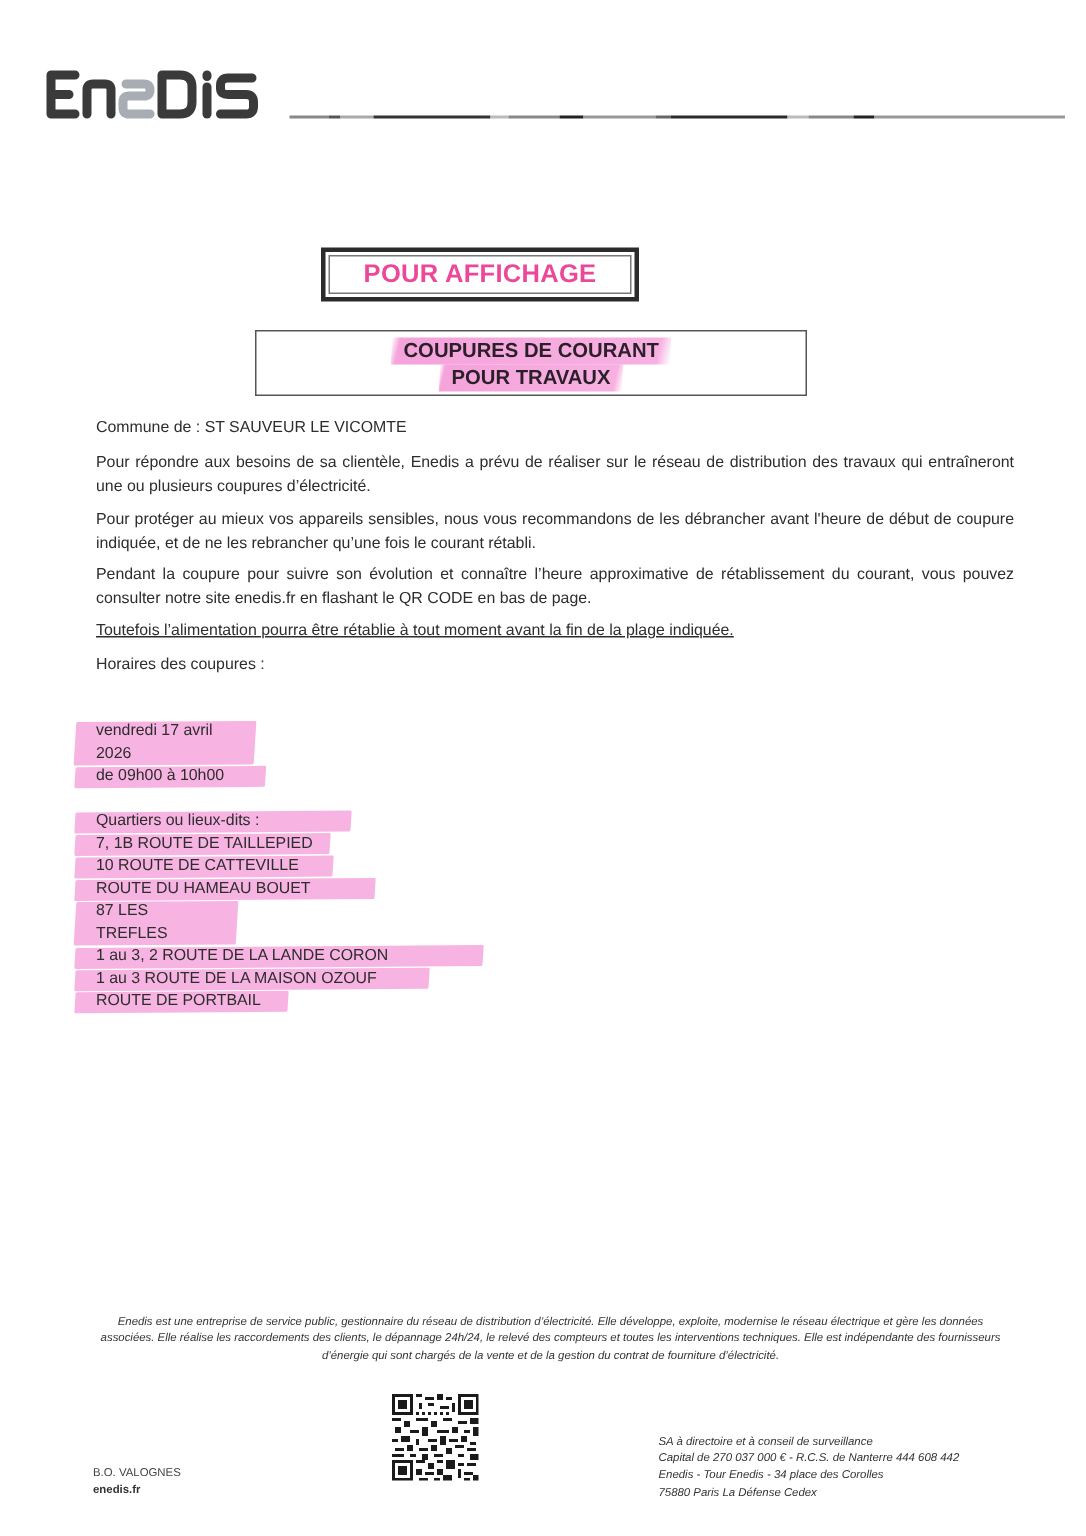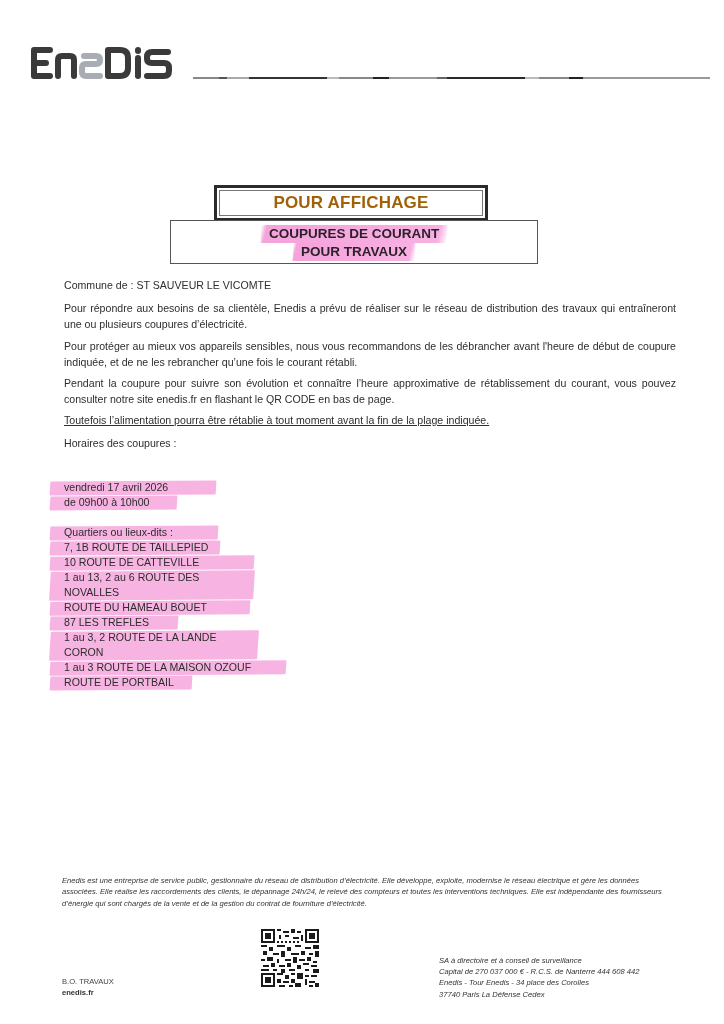--- a/index.html
+++ b/index.html
@@ -6,26 +6,25 @@
     html, body { width: 724px; height: 1024px; background: #ffffff; overflow: hidden; }
     body { position: relative; font-family: "Liberation Sans", sans-serif; color: #2a2a2a; }
 
     
     .logo { position: absolute; left: 28px; top: 44px; height: 38px; width: 160px; }
     .header-line { position: absolute; left: 193px; top: 76px; width: 517px; height: 3px; display: flex; align-items: center; }
     .header-line span { display: block; height: 2px; }
 
     
     .title-box {
-      position: absolute; left: 214px; top: 165px; width: 274px; height: 36px;
+      position: absolute; left: 214px; top: 165px; width: 212px; height: 36px;
       border: 3px solid #2b2b2b; outline: 1px solid #777; outline-offset: -6px;
       display: flex; align-items: center; justify-content: center;
-      font-family: "Liberation Sans", sans-serif; font-weight: bold; font-size: 17px; color: #a16207;
+      font-family: "Liberation Sans", sans-serif; font-weight: bold; font-size: 17px; color: #ec4899;
       letter-spacing: 0.2px;
-      margin-top: 20px;
     }
 
     .sub-box {
       position: absolute; left: 170px; top: 220px; width: 368px; height: 44px;
       border: 1px solid #555;
       text-align: center; font-weight: bold; font-size: 13.5px; color: #2b1f2a; line-height: 18px;
       padding-top: 4px;
     }
     .hl {
       display: inline-block; background: linear-gradient(100deg, rgba(242,140,210,0.0) 0%, rgba(242,140,210,0.8) 3%, rgba(245,150,215,0.75) 95%, rgba(242,140,210,0.0) 100%);
@@ -46,21 +45,21 @@
     .sched { position: absolute; left: 50px; top: 480px; font-size: 10.6px; color: #2d2d2d; line-height: 15px; }
     .sched .line { position: relative; display: block; padding: 0 10px 0 14px; margin-bottom: 0; }
     .sched .line::before {
       content: ""; position: absolute; left: 0; right: 0; top: 1px; bottom: 0;
       background: rgba(244,150,214,0.72); transform: skew(-4deg) rotate(-0.4deg); z-index: 0; border-radius: 1px;
     }
     .sched .line > span { position: relative; z-index: 1; }
     .gap { height: 15px; }
 
     
-    .footer-note { position: absolute; left: 62px; top: 875px; width: 610px; font-size: 7.6px; line-height: 11.4px; font-style: italic; color: #333; }
+    .footer-note { position: absolute; left: 62px; top: 875px; width: 610px; font-size: 7.6px; line-height: 11.4px; font-style: italic; color: #333; text-align: center; }
     .qr { position: absolute; left: 261px; top: 929px; width: 58px; height: 58px; }
     .bo { position: absolute; left: 62px; top: 976px; font-size: 7.6px; color: #444; line-height: 11px; }
     .bo .site { font-weight: bold; color: #333; }
     .legal { position: absolute; left: 439px; top: 955px; font-size: 7.6px; line-height: 11.2px; color: #333; font-style: italic; }
   </style>
 </head>
 <body>
 
 <svg class="logo" viewBox="0 0 160 38" xmlns="http://www.w3.org/2000/svg">
   <g fill="none" stroke-width="6" stroke-linecap="round" stroke-linejoin="round">
@@ -107,30 +106,29 @@
 </div>
 
 <div class="body-text commune">Commune de : ST SAUVEUR LE VICOMTE</div>
 <div class="body-text p1">Pour répondre aux besoins de sa clientèle, Enedis a prévu de réaliser sur le réseau de distribution des travaux qui entraîneront une ou plusieurs coupures d’électricité.</div>
 <div class="body-text p2">Pour protéger au mieux vos appareils sensibles, nous vous recommandons de les débrancher avant l'heure de début de coupure indiquée, et de ne les rebrancher qu’une fois le courant rétabli.</div>
 <div class="body-text p3">Pendant la coupure pour suivre son évolution et connaître l’heure approximative de rétablissement du courant, vous pouvez consulter notre site enedis.fr en flashant le QR CODE en bas de page.</div>
 <div class="body-text p4">Toutefois l’alimentation pourra être rétablie à tout moment avant la fin de la plage indiquée.</div>
 <div class="body-text p5">Horaires des coupures :</div>
 
 <div class="sched">
-  <div class="line" style="width:166px"><span>vendredi 17 avril 2026</span></div>
+  <div class="line" style="width:120px"><span>vendredi 17 avril 2026</span></div>
   <div class="line" style="width:127px"><span>de 09h00 à 10h00</span></div>
   <div class="gap"></div>
-  <div class="line" style="width:168px"><span>Quartiers ou lieux-dits :</span></div>
+  <div class="line" style="width:184px"><span>Quartiers ou lieux-dits :</span></div>
   <div class="line" style="width:170px"><span>7, 1B ROUTE DE TAILLEPIED</span></div>
-  <div class="line" style="width:204px"><span>10 ROUTE DE CATTEVILLE</span></div>
-  <div class="line" style="width:204px"><span>1 au 13, 2 au 6 ROUTE DES NOVALLES</span></div>
+  <div class="line" style="width:172px"><span>10 ROUTE DE CATTEVILLE</span></div>
   <div class="line" style="width:200px"><span>ROUTE DU HAMEAU BOUET</span></div>
-  <div class="line" style="width:128px"><span>87 LES TREFLES</span></div>
-  <div class="line" style="width:208px"><span>1 au 3, 2 ROUTE DE LA LANDE CORON</span></div>
+  <div class="line" style="width:108px"><span>87 LES TREFLES</span></div>
+  <div class="line" style="width:272px"><span>1 au 3, 2 ROUTE DE LA LANDE CORON</span></div>
   <div class="line" style="width:236px"><span>1 au 3 ROUTE DE LA MAISON OZOUF</span></div>
   <div class="line" style="width:142px"><span>ROUTE DE PORTBAIL</span></div>
 </div>
 
 <div class="footer-note">Enedis est une entreprise de service public, gestionnaire du réseau de distribution d’électricité. Elle développe, exploite, modernise le réseau électrique et gère les données associées. Elle réalise les raccordements des clients, le dépannage 24h/24, le relevé des compteurs et toutes les interventions techniques. Elle est indépendante des fournisseurs d’énergie qui sont chargés de la vente et de la gestion du contrat de fourniture d’électricité.</div>
 
 <svg class="qr" viewBox="0 0 29 29" xmlns="http://www.w3.org/2000/svg" shape-rendering="crispEdges">
   <rect width="29" height="29" fill="#fff"></rect>
   <g fill="#1a1a1a">
 
@@ -203,22 +201,22 @@
       <rect x="24" y="26" width="3" height="1"></rect>
       <rect x="27" y="27" width="2" height="2"></rect>
     <rect x="9" y="28" width="3" height="1"></rect>
       <rect x="14" y="28" width="2" height="1"></rect>
       <rect x="17" y="27" width="3" height="2"></rect>
       <rect x="24" y="28" width="2" height="1"></rect>
   </g>
 </svg>
 
 <div class="bo">
-  <div>B.O. TRAVAUX</div>
+  <div>B.O. VALOGNES</div>
   <div class="site">enedis.fr</div>
 </div>
 
 <div class="legal">
   <div>SA à directoire et à conseil de surveillance</div>
   <div>Capital de 270 037 000 € - R.C.S. de Nanterre 444 608 442</div>
   <div>Enedis - Tour Enedis - 34 place des Corolles</div>
-  <div>37740 Paris La Défense Cedex</div>
+  <div>75880 Paris La Défense Cedex</div>
 </div>
 
 </body></html>

